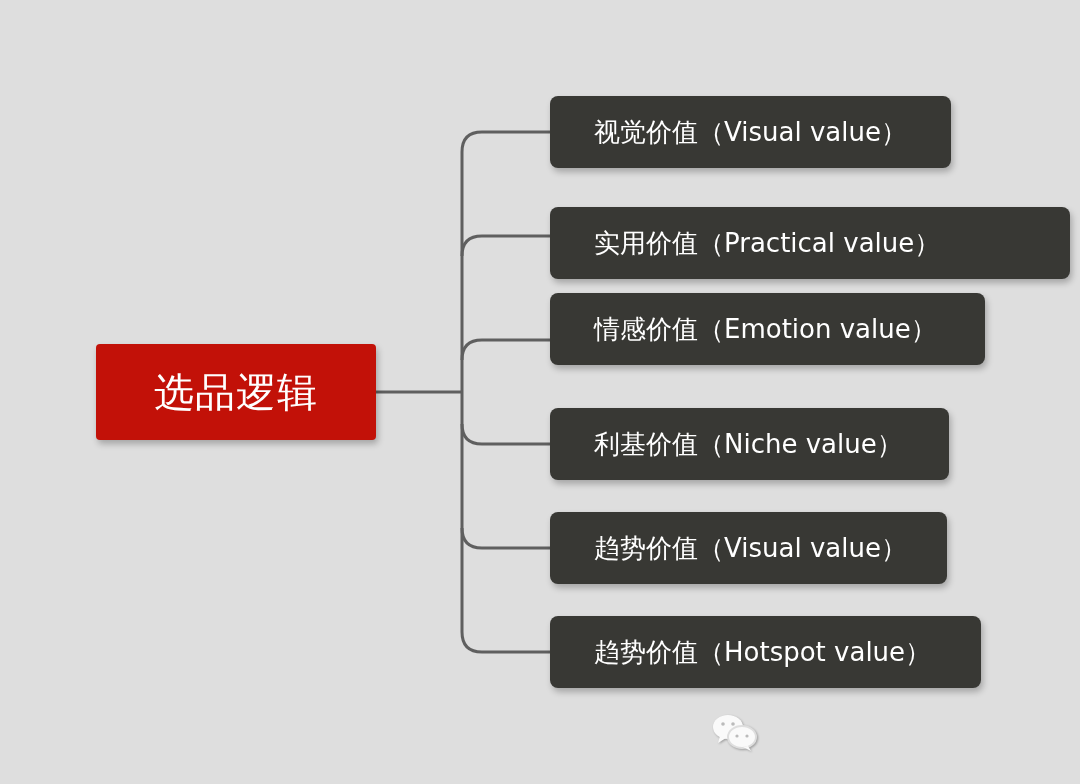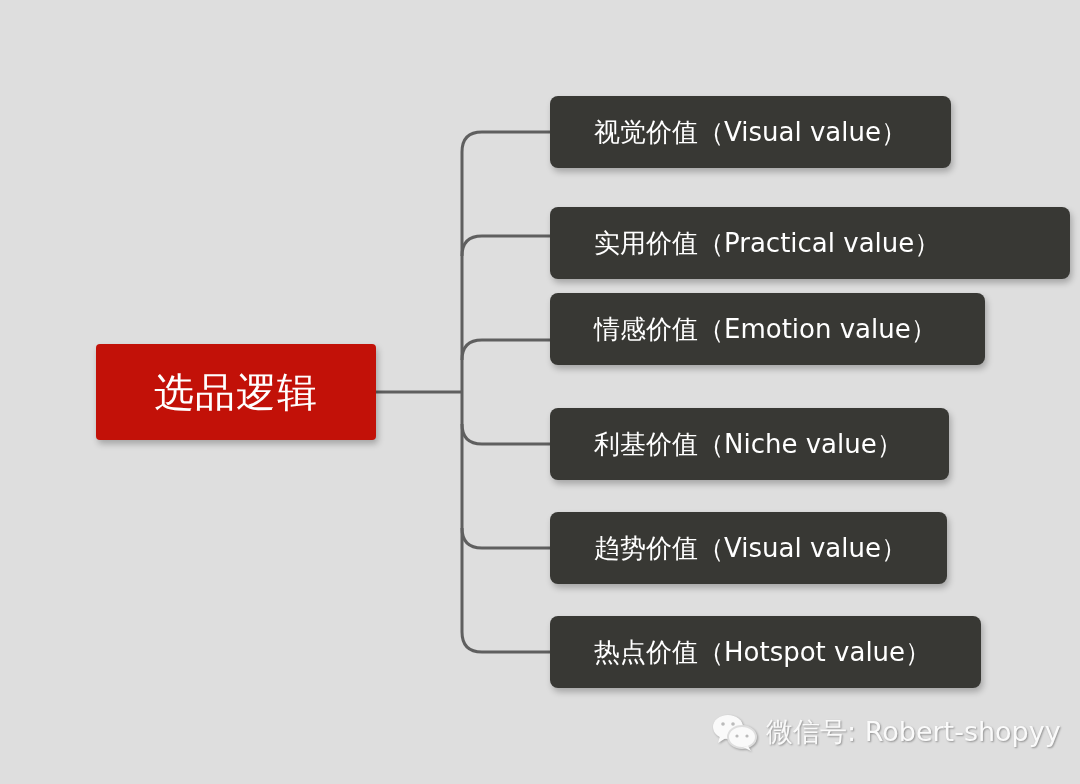--- a/index.html
+++ b/index.html
@@ -37,28 +37,27 @@
 <div class="node" style="top:293px;width:435px;">
   <span>情感价值（Emotion value）</span>
 </div>
 <div class="node" style="top:408px;width:399px;">
   <span>利基价值（Niche value）</span>
 </div>
 <div class="node" style="top:512px;width:397px;">
   <span>趋势价值（Visual value）</span>
 </div>
 <div class="node" style="top:616px;width:431px;">
-  <span>热点价值（Hotspot value）</span>
+  <span>趋势价值（Hotspot value）</span>
 </div>
 
 <div class="wm">
   <svg width="46" height="40" viewBox="0 0 46 40">
     <ellipse cx="16" cy="15" rx="15" ry="12" fill="#fafafa"></ellipse>
     <path d="M8 24 L6 31 L14 26 Z" fill="#fafafa"></path>
     <ellipse cx="30" cy="25" rx="14" ry="11" fill="#fafafa" stroke="#dedede" stroke-width="2"></ellipse>
     <path d="M36 34 L39 39 L31 35 Z" fill="#fafafa"></path>
     <circle cx="11" cy="12" r="1.8" fill="#bbb"></circle>
     <circle cx="21" cy="12" r="1.8" fill="#bbb"></circle>
     <circle cx="25" cy="24" r="1.6" fill="#bbb"></circle>
     <circle cx="35" cy="24" r="1.6" fill="#bbb"></circle>
   </svg>
-  <span>微信号: Robert-shopyy</span>
 </div>
 
 </body></html>

